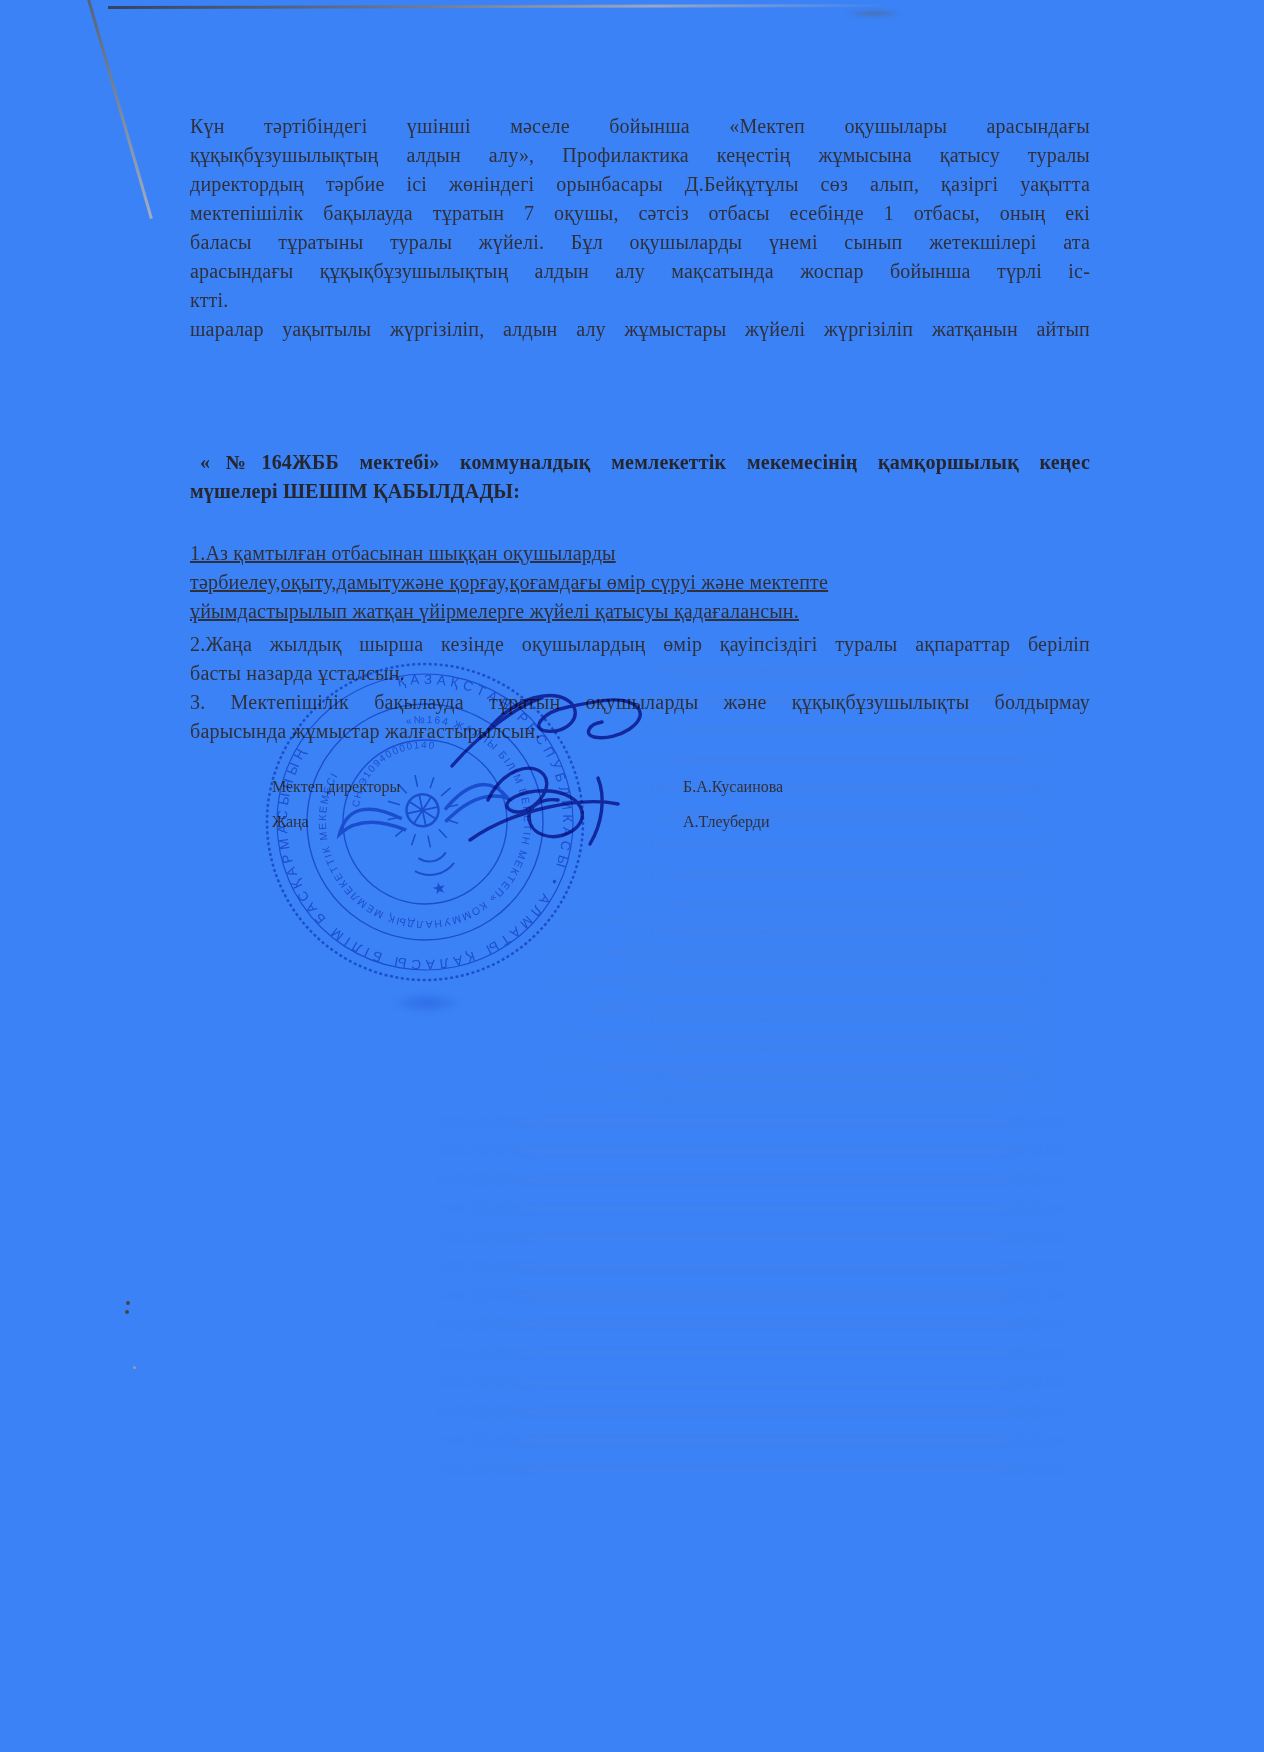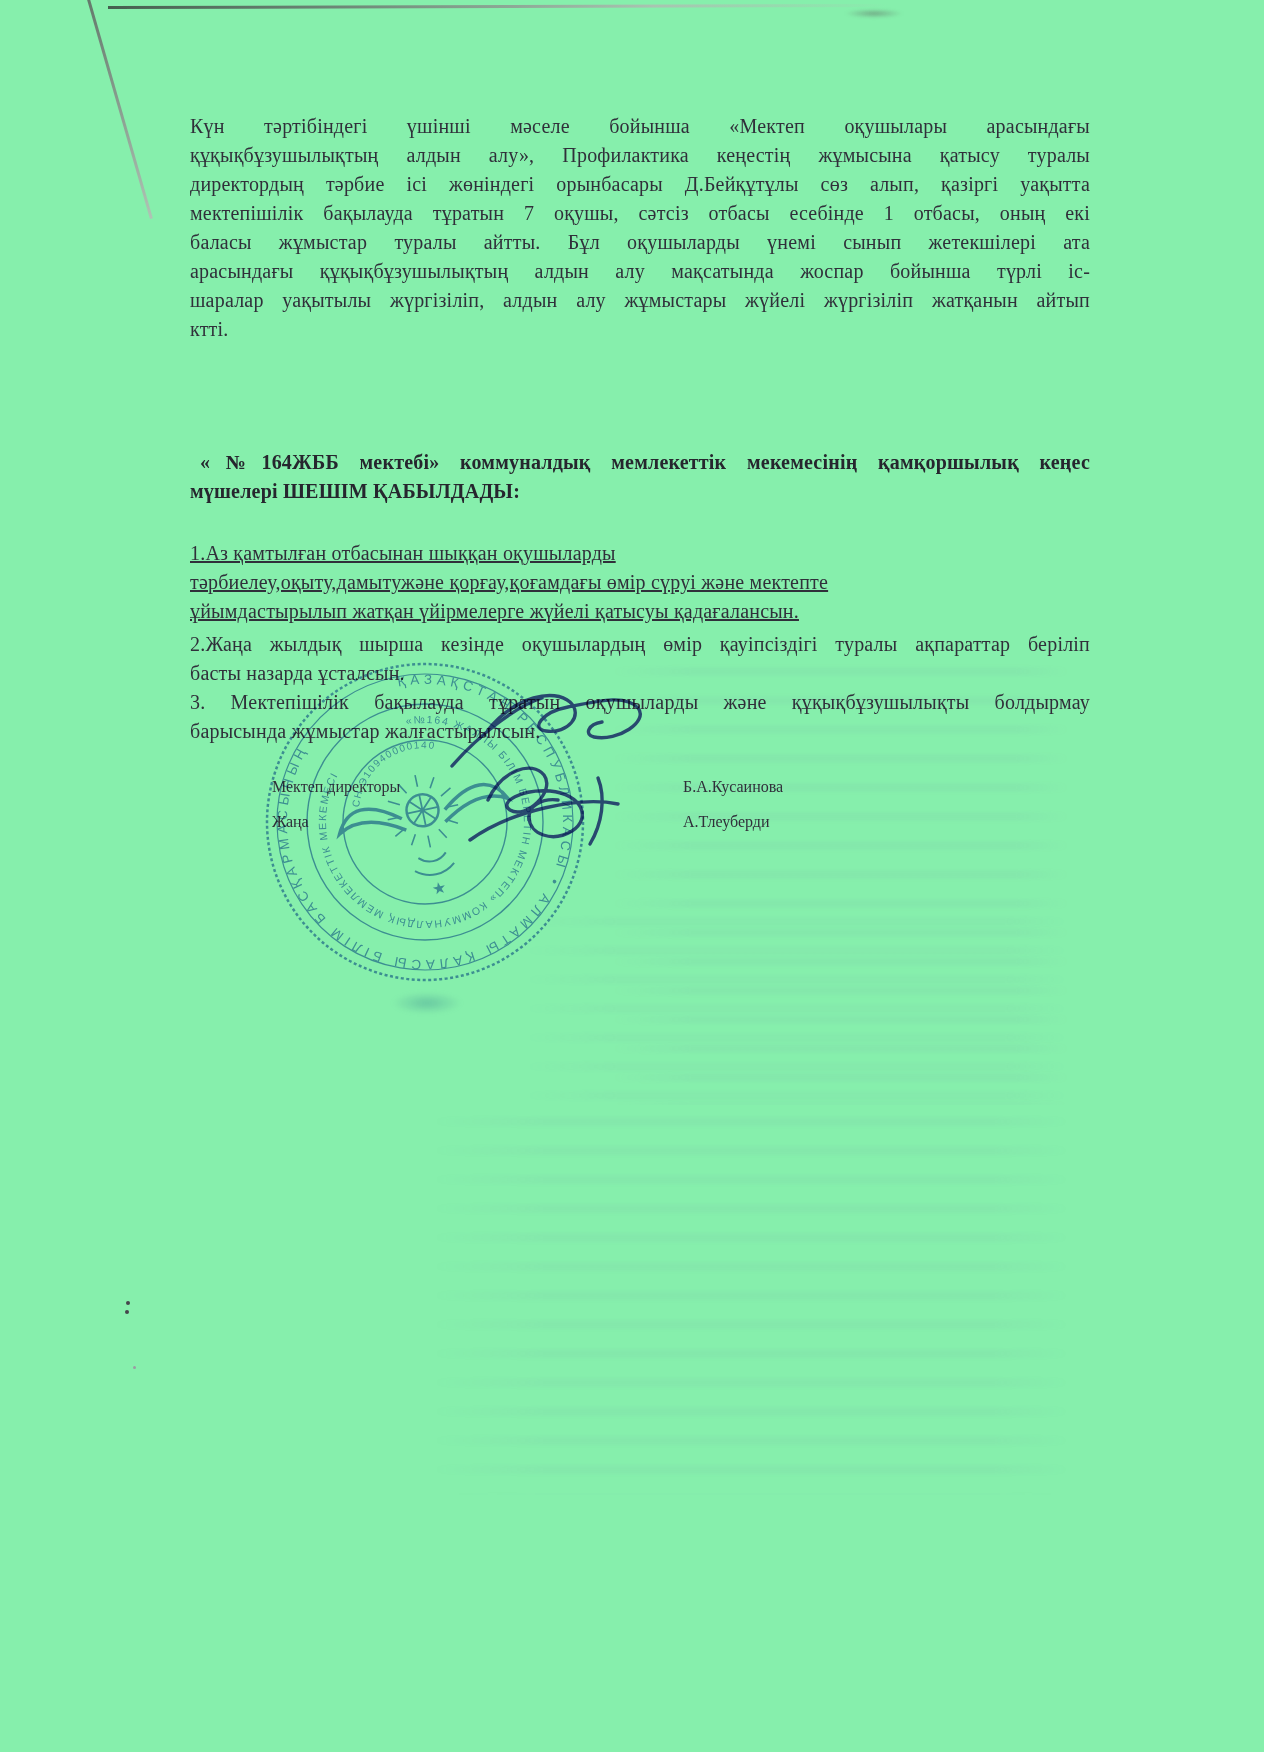--- a/index.html
+++ b/index.html
@@ -1,18 +1,18 @@
 <!DOCTYPE html>
 <html style="--stamp: #5e8ad2; --sig: #3c3f9c; --text: #30303a;"><head>
 <meta charset="utf-8">
 <style>
   html,body{margin:0;padding:0;background:#e9e9e7;}
   .page{
     position:relative;width:1264px;height:1752px;margin:0 auto;
-    background:#86efac;overflow:hidden;
+    background:#3b82f6;overflow:hidden;
     font-family:"Liberation Serif","DejaVu Serif",serif;
     color:var(--text,#30303a);
   }
   
   .block{position:absolute;left:190px;width:900px;font-size:20px;line-height:29px;letter-spacing:.2px;}
   .ln{white-space:normal;}
   .jline{text-align:justify;text-align-last:justify;}
   .heading{font-weight:bold;color:#26262e;}
   .heading .ln:first-child{text-indent:10px;}
   
@@ -72,24 +72,24 @@
 
   <div class="ghost" style="left:610px;top:655px;width:460px;height:450px;"></div>
   <div class="ghost" style="left:520px;top:905px;width:550px;height:210px;opacity:.45;"></div>
   <div class="ghost" style="left:430px;top:1105px;width:640px;height:390px;opacity:.5;"></div>
 
   <div class="block" style="top:112px;">
       <div class="ln jline">Күн тәртібіндегі үшінші мәселе бойынша «Мектеп оқушылары арасындағы</div>
       <div class="ln jline">құқықбұзушылықтың алдын алу», Профилактика кеңестің жұмысына қатысу туралы</div>
       <div class="ln jline">директордың тәрбие ісі жөніндегі орынбасары Д.Бейқұтұлы сөз алып, қазіргі уақытта</div>
       <div class="ln jline">мектепішілік бақылауда тұратын 7 оқушы, сәтсіз отбасы есебінде 1 отбасы, оның екі</div>
-      <div class="ln jline">баласы жұмыстар туралы айтты. Бұл оқушыларды үнемі сынып жетекшілері ата</div>
+      <div class="ln jline">баласы тұратыны туралы жүйелі. Бұл оқушыларды үнемі сынып жетекшілері ата</div>
       <div class="ln jline">арасындағы құқықбұзушылықтың алдын алу мақсатында жоспар бойынша түрлі іс-</div>
+      <div class="ln">ктті.</div>
       <div class="ln jline">шаралар уақытылы жүргізіліп, алдын алу жұмыстары жүйелі жүргізіліп жатқанын айтып</div>
-      <div class="ln">ктті.</div>
     </div>
 
   <div class="block heading" style="top:448px;">
       <div class="ln jline">«№164ЖББ мектебі» коммуналдық мемлекеттік мекемесінің қамқоршылық кеңес</div>
       <div class="ln">мүшелері ШЕШІМ ҚАБЫЛДАДЫ:</div>
     </div>
 
   <div class="block" style="top:539px;text-decoration:underline;">
       <div class="ln">1.Аз қамтылған отбасынан шыққан оқушыларды</div>
       <div class="ln">тәрбиелеу,оқыту,дамытужәне қорғау,қоғамдағы өмір сүруі және мектепте</div>

